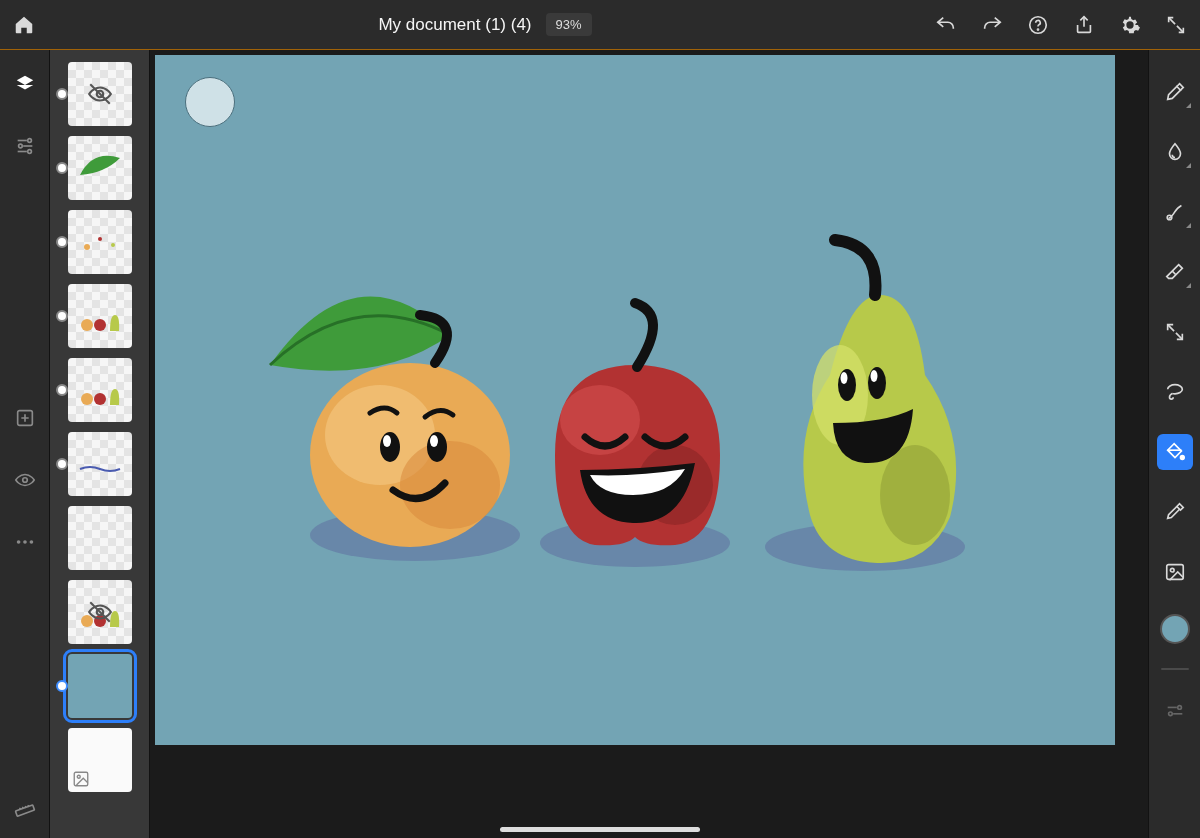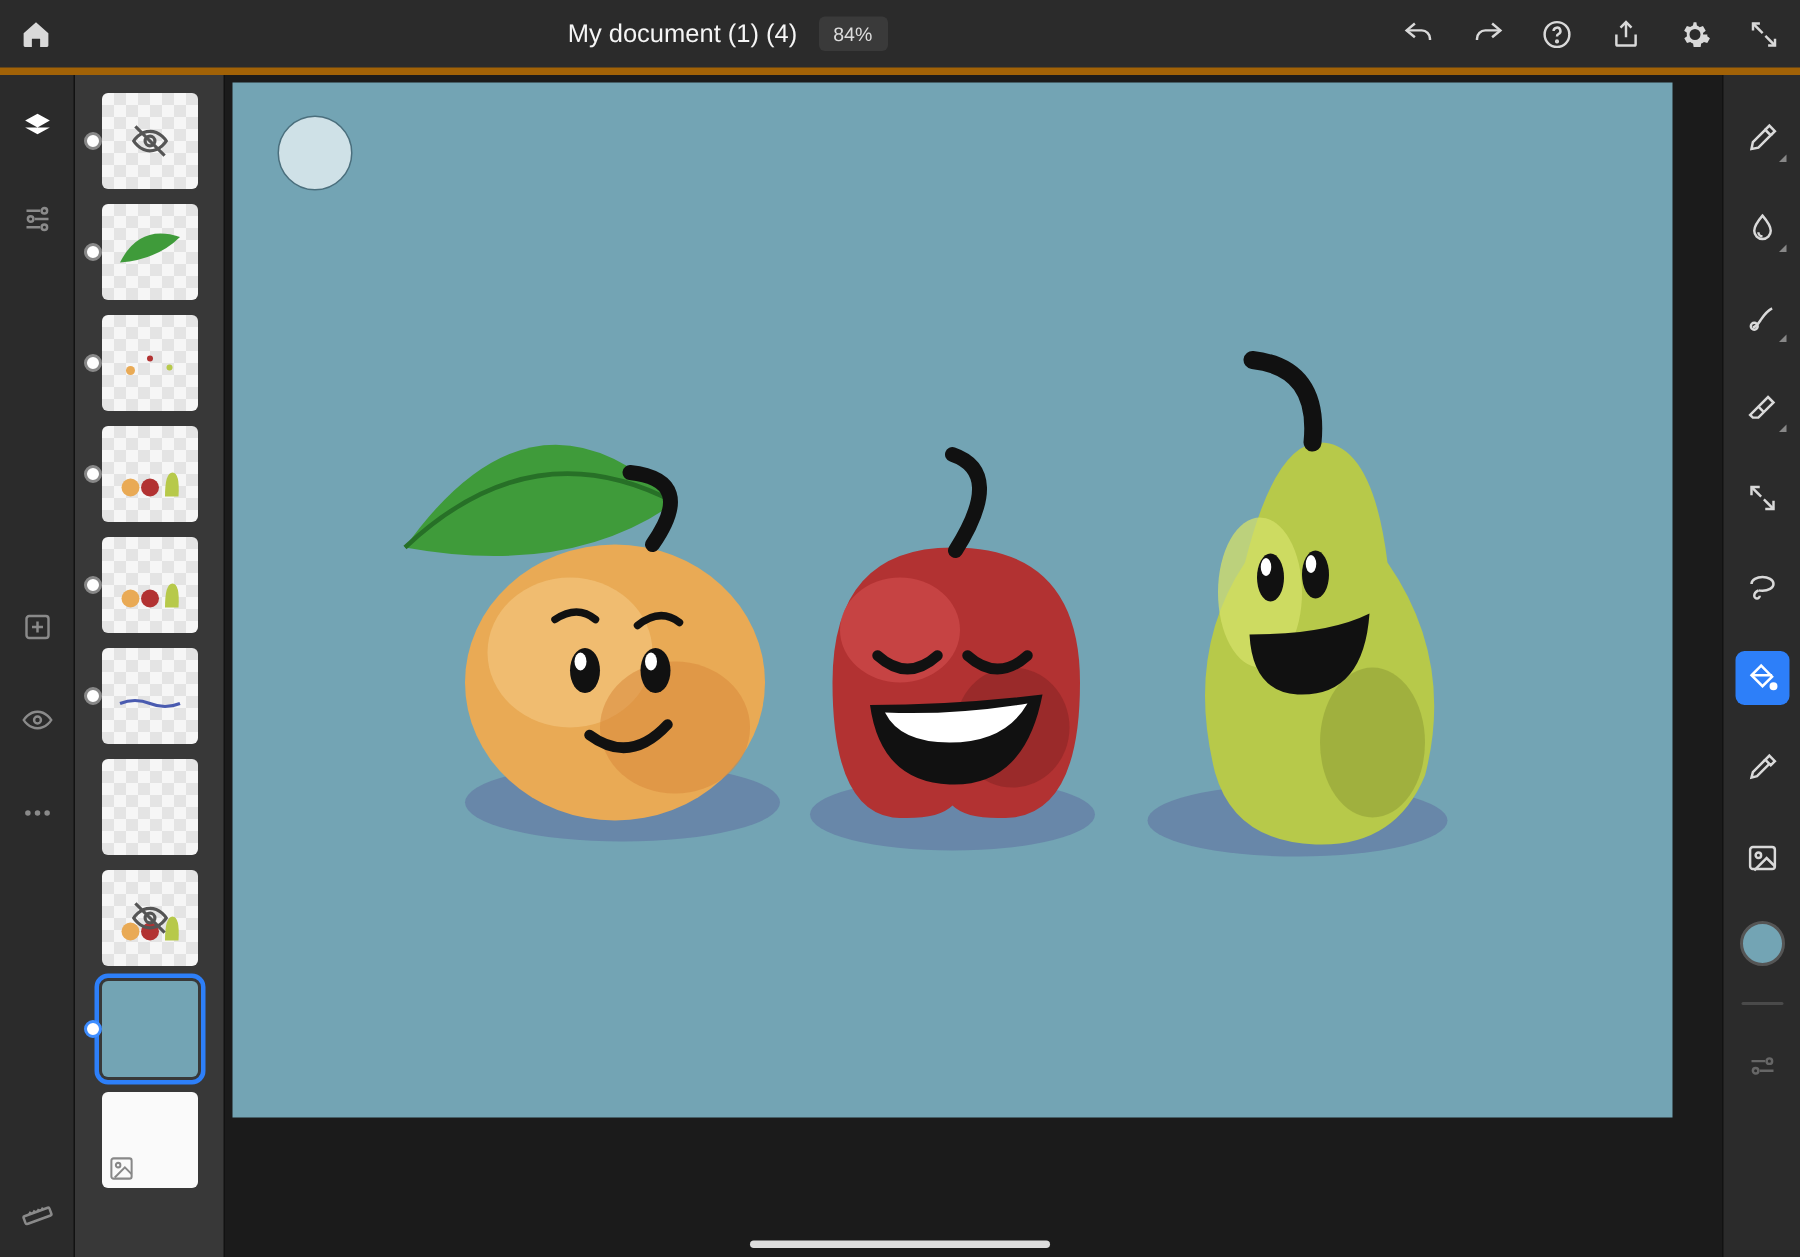--- a/index.html
+++ b/index.html
@@ -10,21 +10,21 @@
     --muted:#8a8a8a;
     --highlight:#2d7ff9;
     --canvas:#73a4b4;
     --thumb-bg:#f6f6f6;
   }
   html,body{margin:0;height:100%;background:var(--bg);font-family:-apple-system,Helvetica Neue,Arial,sans-serif;color:#f0f0f0;}
   *{box-sizing:border-box;}
   .app{display:flex;flex-direction:column;width:1200px;height:838px;background:var(--bg);position:relative;overflow:hidden;}
   
   
-  .topbar{height:50px;background:var(--topbar);display:flex;align-items:center;justify-content:space-between;padding:16px 12px;border-bottom:5px solid #a16207;}
+  .topbar{height:50px;background:var(--topbar);display:flex;align-items:center;justify-content:space-between;padding:16px 12px;border-bottom:1px solid #a16207;}
   .topbar .left,.topbar .right{display:flex;align-items:center;gap:22px;}
   .topbar .center{display:flex;align-items:center;gap:14px;}
   .zoom-badge{background:#3a3a3a;border-radius:4px;padding:4px 10px;font-size:13px;color:#ddd;}
   .doc-title{font-size:17px;color:#f5f5f5;}
   .iconbtn{width:24px;height:24px;display:flex;align-items:center;justify-content:center;color:var(--icon);cursor:pointer;}
   .iconbtn svg{width:22px;height:22px;stroke:currentColor;fill:none;stroke-width:1.8;}
   .iconbtn svg.fill{fill:currentColor;stroke:none;}
   
   
   .main{flex:1;display:flex;overflow:hidden;}
@@ -76,21 +76,21 @@
   <div class="topbar">
     <div class="left">
       <div class="iconbtn">
         <svg class="fill" viewBox="0 0 24 24">
             <path d="M3 11 12 3l9 8v9a1 1 0 0 1-1 1h-5v-6H9v6H4a1 1 0 0 1-1-1z"></path>
           </svg>
       </div>
     </div>
     <div class="center">
       <span class="doc-title">My document (1) (4)</span>
-      <span class="zoom-badge">84%</span>
+      <span class="zoom-badge">93%</span>
     </div>
     <div class="right">
       <div class="iconbtn">
         <svg viewBox="0 0 24 24">
             <path d="M9 14 3 9l6-5"></path>
             <path d="M3 9h11a6 6 0 0 1 6 6v1"></path>
           </svg>
       </div>
       <div class="iconbtn">
         <svg viewBox="0 0 24 24">

